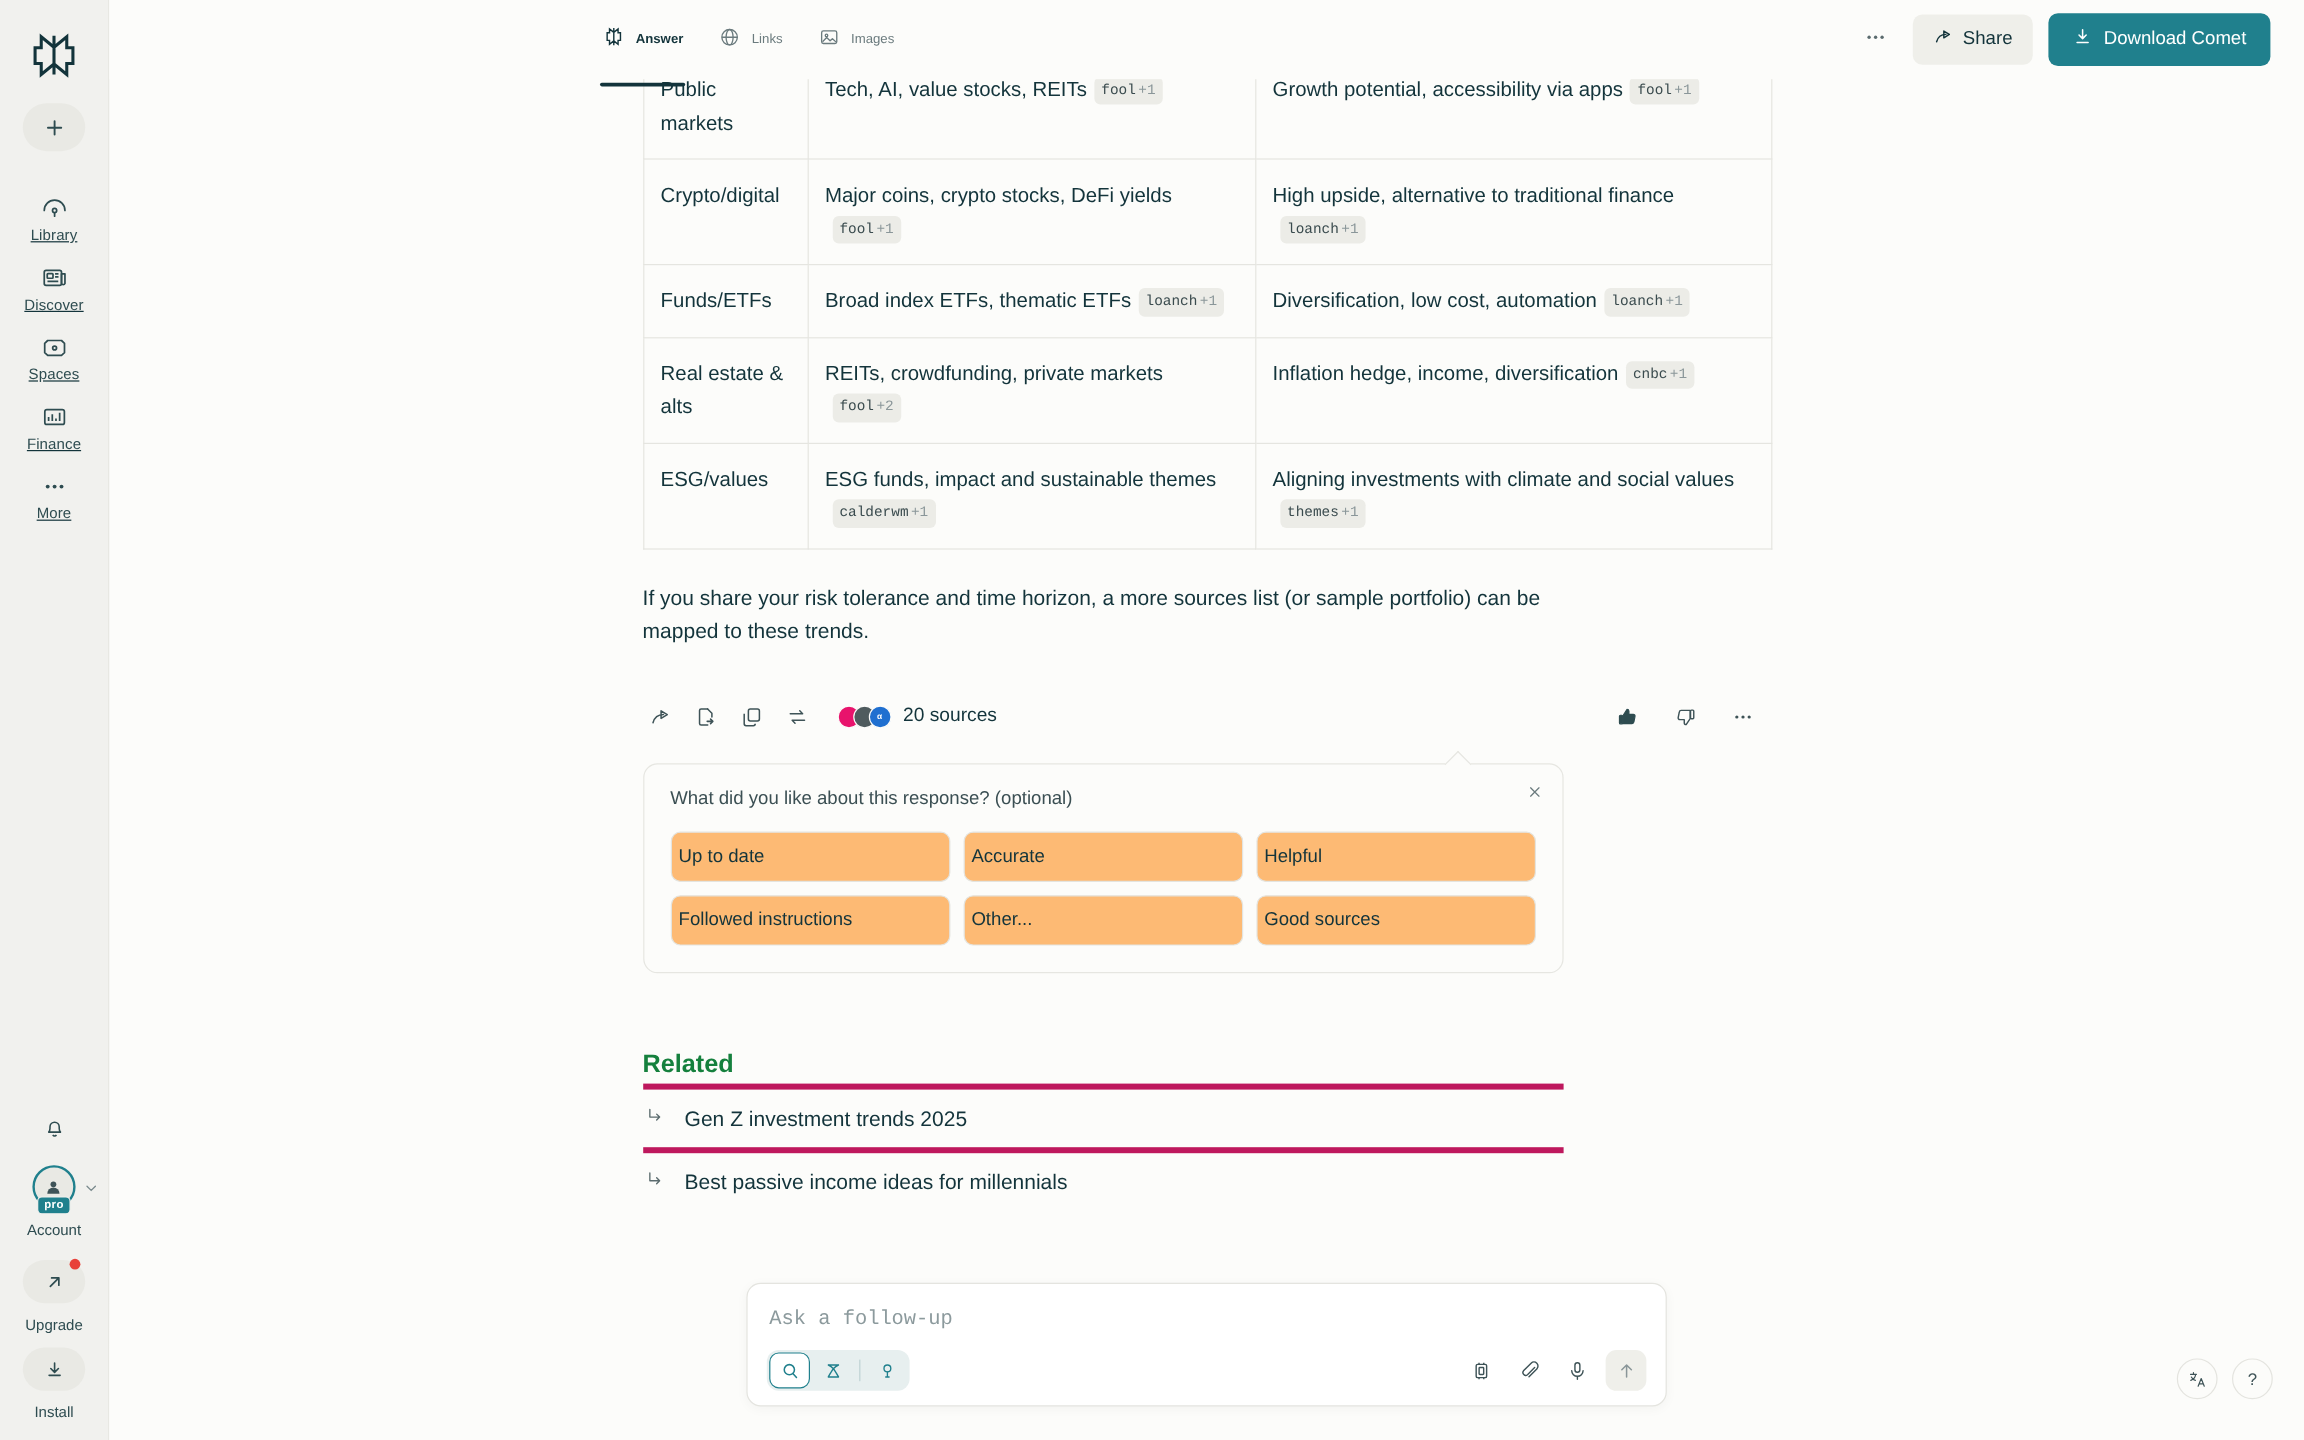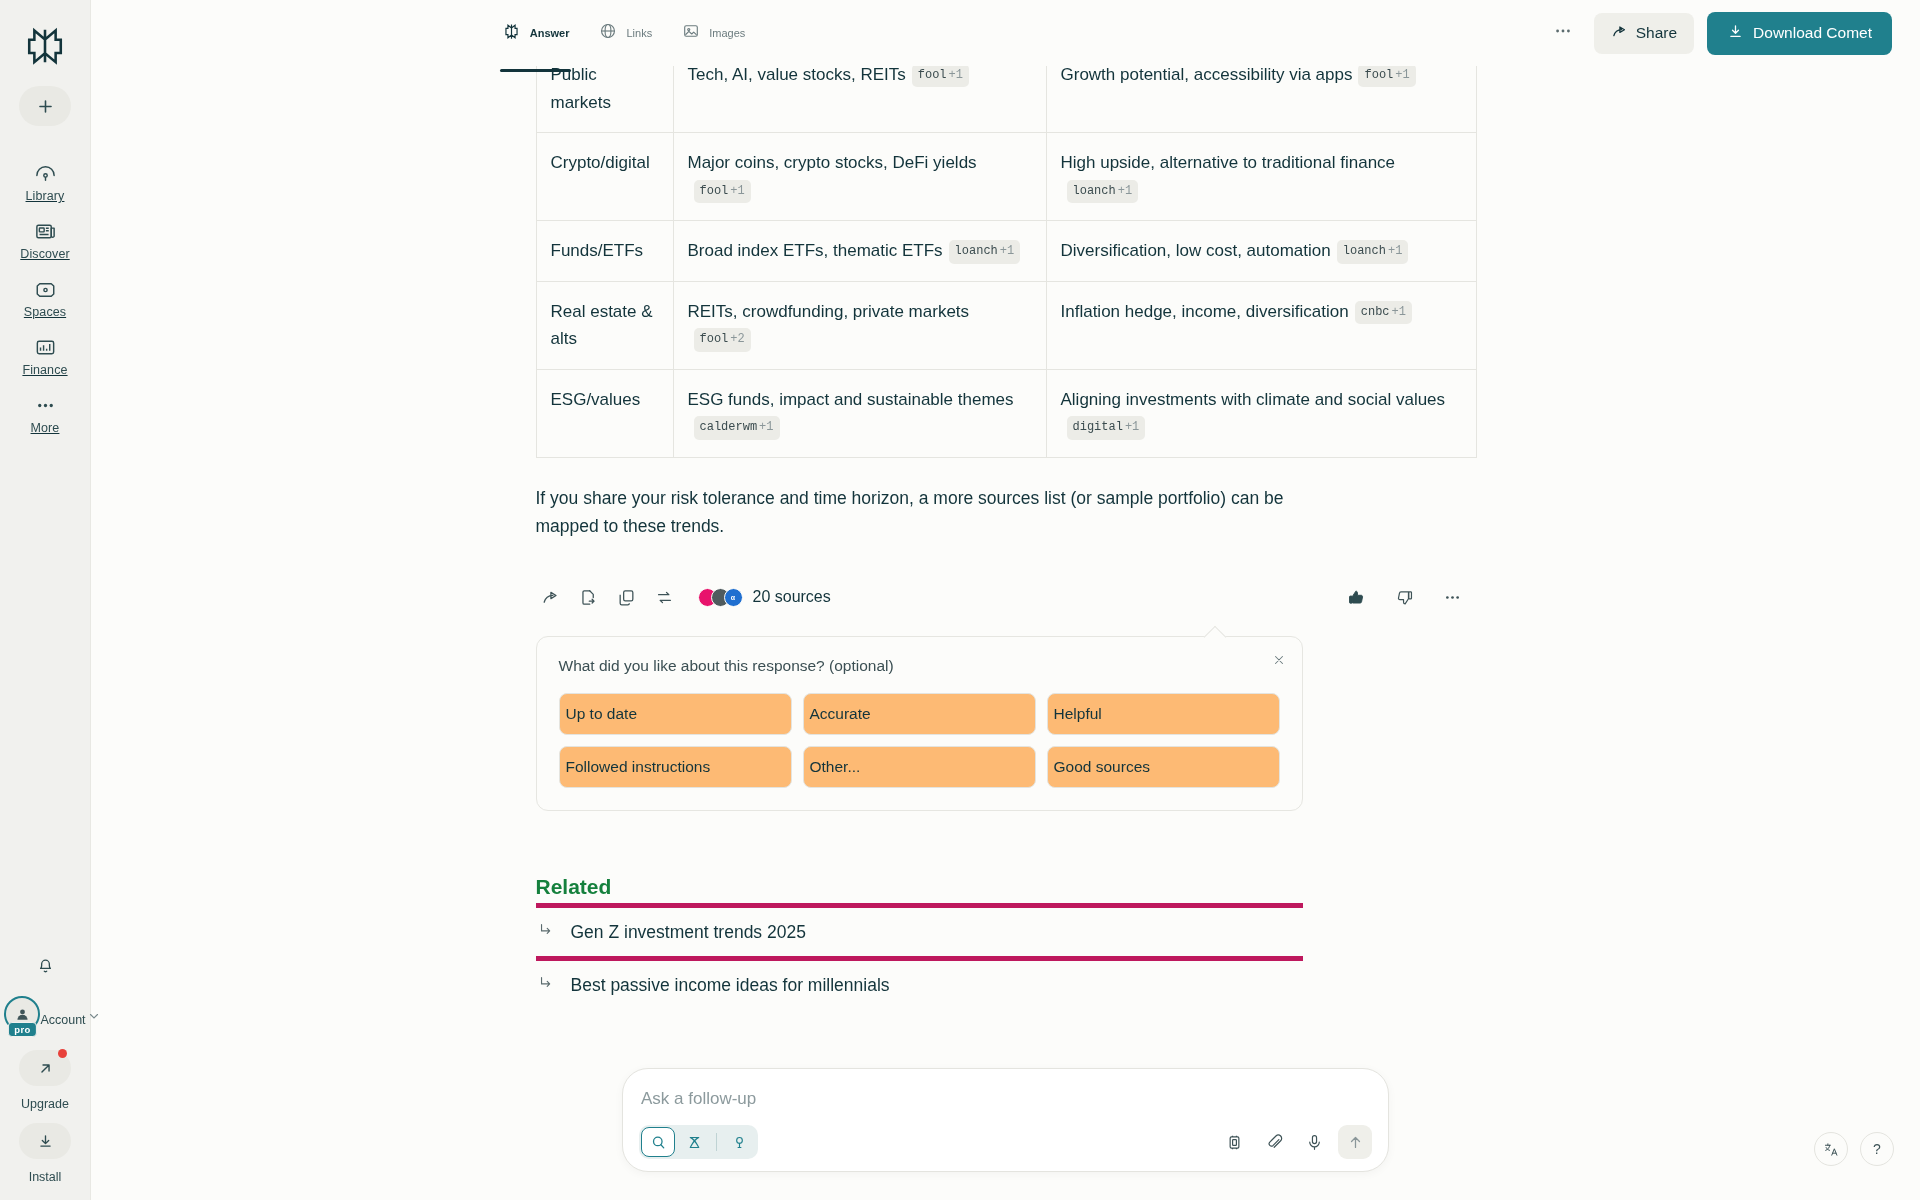--- a/index.html
+++ b/index.html
@@ -36,21 +36,21 @@
     cursor: pointer;
   }
   .nav-item .label { font-size: 12.5px; color: #2E4C50; letter-spacing: .1px; }
   .nav-icon { width: 24px; height: 24px; display:flex;align-items:center;justify-content:center; }
 
   .sidebar-bottom {
     position: absolute; bottom: 16px; left: 0; width: 100%;
     display: flex; flex-direction: column; align-items: center;
   }
   .bell { width: 36px; height: 36px; display:flex;align-items:center;justify-content:center; margin-bottom: 14px; cursor:pointer;}
-  .account-wrap { position: relative; display:flex; flex-direction:row; align-items:center; padding-bottom: 6px; cursor:pointer;}
+  .account-wrap { position: relative; display:flex; flex-direction:column; align-items:center; padding-bottom: 6px; cursor:pointer;}
   .avatar-ring {
     width: 36px; height: 36px; border-radius: 50%;
     border: 2px solid #20808D; background: #E9E9E4;
     display:flex; align-items:center; justify-content:center;
     position: relative;
   }
   .pro-badge {
     position: absolute; bottom: -7px; left: 50%; transform: translateX(-50%);
     background: #20808D; color: #fff; font-size: 9.5px; font-weight: 700;
     border-radius: 4px; padding: 1px 5px 1.5px; letter-spacing: .3px;
@@ -169,22 +169,23 @@
   .composer-zone {
     position: absolute; left: 0; right: 0; bottom: 0; height: 120px;
     display:flex; justify-content:center; align-items:flex-end;
     padding-bottom: 28px;
     background: linear-gradient(to bottom, rgba(252,252,250,0) 0%, #FCFCFA 38%);
     pointer-events: none;
   }
   .composer {
     pointer-events: auto;
     width: 767px; background:#FFFFFF; border:1px solid #E4E4DF;
-    border-radius: 26px; box-shadow: 0 2px 10px rgba(0,0,0,.04);
+    border-radius: 12px; box-shadow: 0 2px 10px rgba(0,0,0,.04);
     padding: 16px 16px 12px;
+    font-family: Liberation Mono, monospace;
   }
   .composer-input { font-size: 17px; color:#8C9A9D; padding: 4px 2px 16px; cursor:text; }
   .composer-row { display:flex; align-items:center; }
   .mode-group { display:flex; align-items:center; background:#E7EFEF; border-radius:10px; padding:2px; gap:2px; }
   .mode-btn {
     width:34px;height:30px;border-radius:8px;display:flex;align-items:center;justify-content:center;cursor:pointer;color:#20808D;
   }
   .mode-btn.active { background:#FFFFFF; border:1.5px solid #20808D; }
   .mode-sep { width:1px;height:18px;background:#BFD3D4;margin:0 3px; }
   .composer-right { margin-left:auto; display:flex; align-items:center; gap:8px; }
@@ -409,21 +410,21 @@
             <td class="c2">
               <span>Inflation hedge, income, diversification</span><span class="cite"><span>cnbc</span><span class="plus">+1</span></span>
             </td>
           </tr>
           <tr>
             <td class="c0">ESG/values</td>
             <td class="c1">
               <span>ESG funds, impact and sustainable themes</span><span class="cite"><span>calderwm</span><span class="plus">+1</span></span>
             </td>
             <td class="c2">
-              <span>Aligning investments with climate and social values</span><span class="cite"><span>digital</span><span class="plus">+1</span></span>
+              <span>Aligning investments with climate and social values</span><span class="cite"><span>themes</span><span class="plus">+1</span></span>
             </td>
           </tr>
         </tbody>
       </table>
 
       <p class="para">If you share your risk tolerance and time horizon, a more sources list (or sample portfolio) can be mapped to these trends.</p>
 
       <div class="actions">
         <div class="act">
           <svg width="19" height="19" viewBox="0 0 24 24" fill="none" stroke="#3E5357" stroke-width="1.6" stroke-linecap="round" stroke-linejoin="round">

